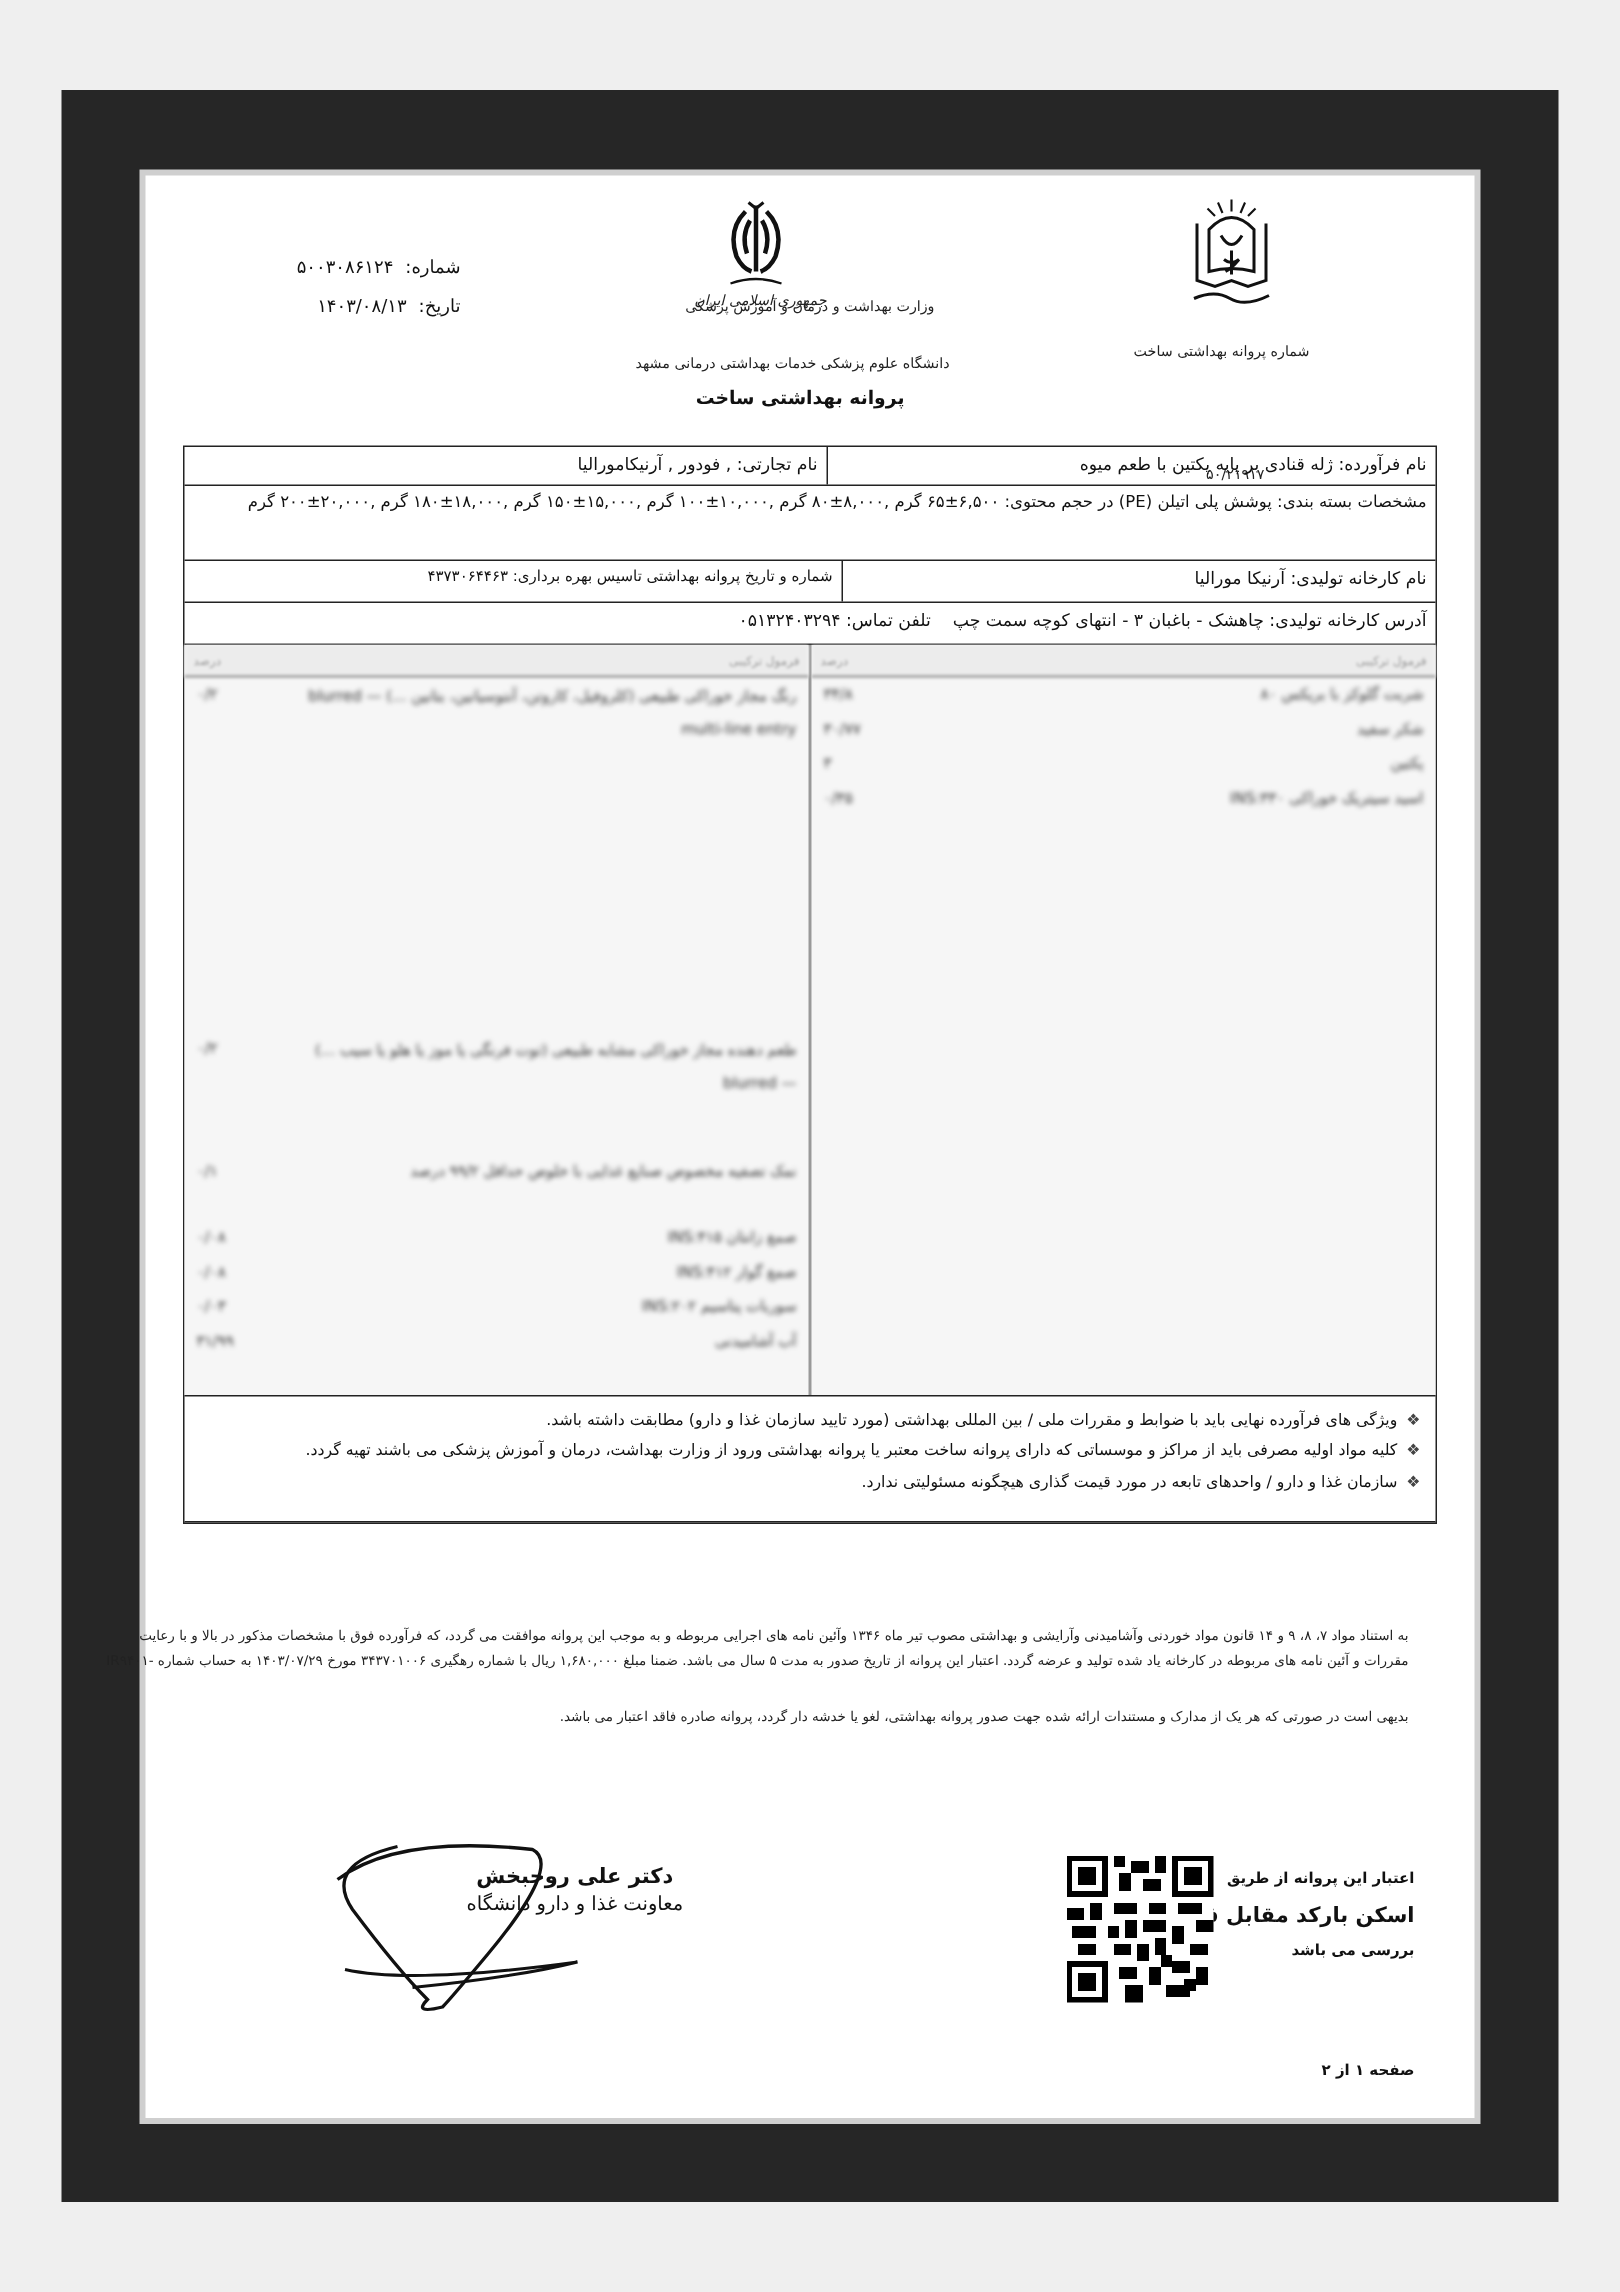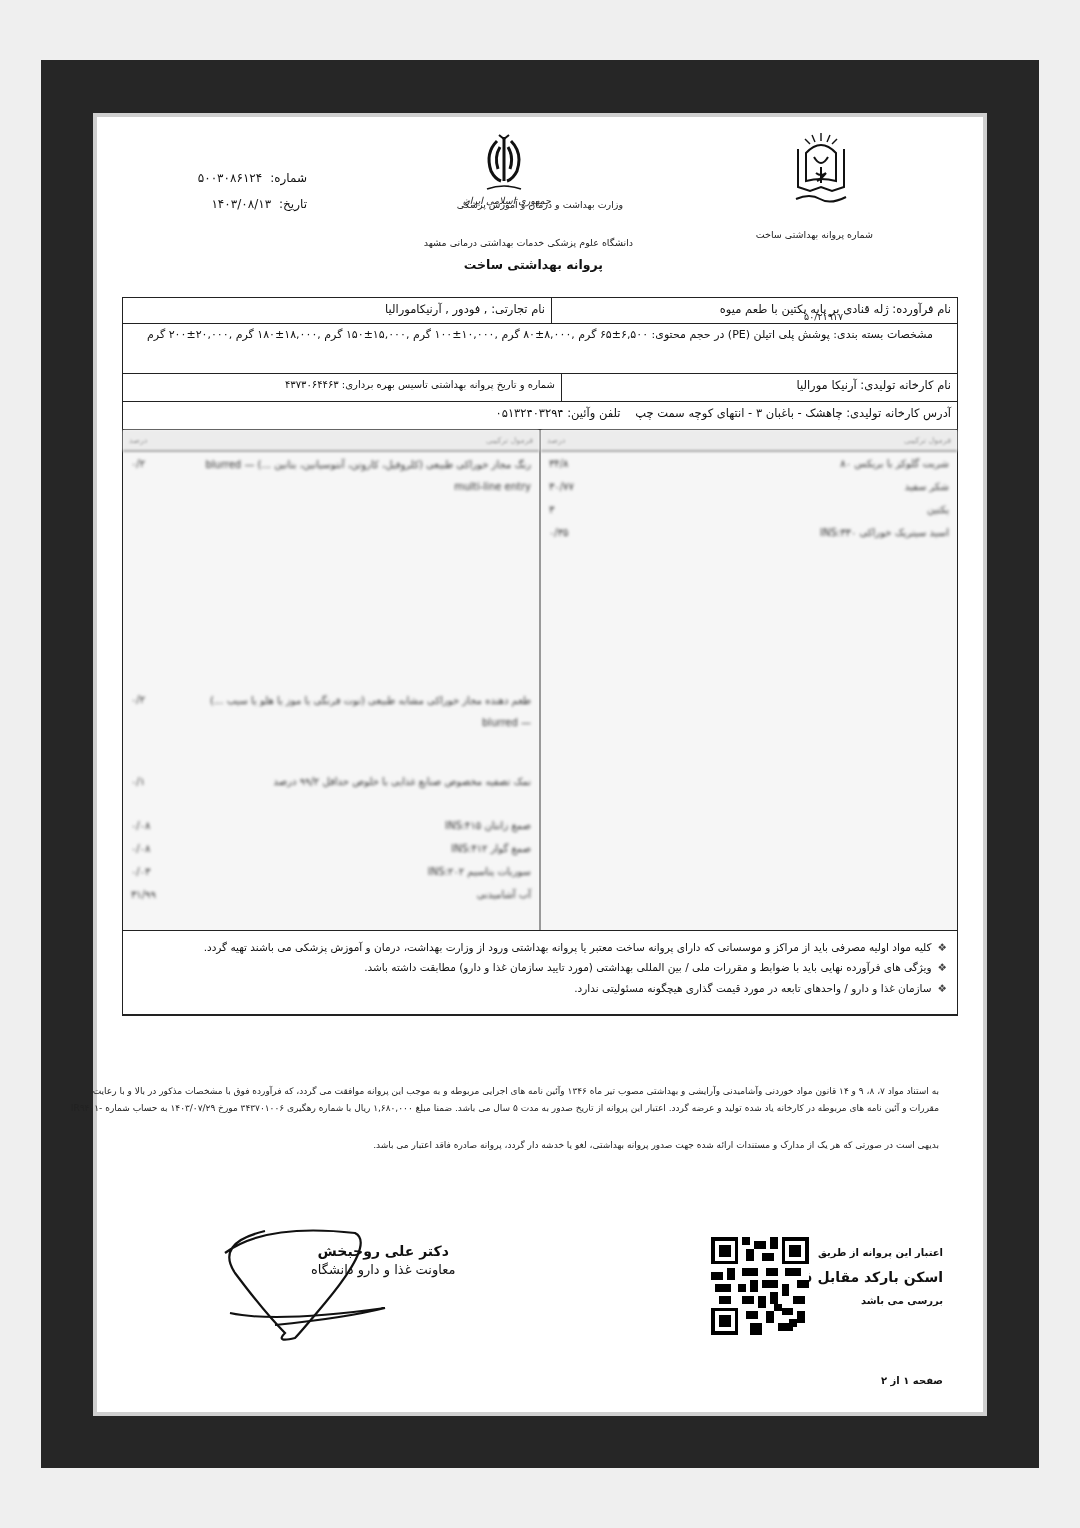--- a/index.html
+++ b/index.html
@@ -100,32 +100,32 @@
     </div>
   </div>
 
   <div class="tbl">
     <div class="row" style="height:26px;">
       <div class="cell" style="width:405px;">نام فرآورده: ژله قنادی بر پایه پکتین با طعم میوه</div>
       <div class="cell" style="flex:1;">نام تجارتی: , فودور , آرنیکامورالیا</div>
     </div>
     <div class="row" style="height:50px;">
       <div class="cell" style="flex:1; padding-top:4px;">
-        <div class="t" style="font-size:11px;text-align:center;">مشخصات بسته بندی:  پوشش پلی اتیلن (PE) در حجم محتوی: ۶,۵۰۰±۶۵ گرم ,۸,۰۰۰±۸۰ گرم ,۱۰,۰۰۰±۱۰۰ گرم ,۱۵,۰۰۰±۱۵۰ گرم ,۱۸,۰۰۰±۱۸۰ گرم ,۲۰,۰۰۰±۲۰۰ گرم</div>
+        <div class="t" style="font-size:11px;">مشخصات بسته بندی:  پوشش پلی اتیلن (PE) در حجم محتوی: ۶,۵۰۰±۶۵ گرم ,۸,۰۰۰±۸۰ گرم ,۱۰,۰۰۰±۱۰۰ گرم ,۱۵,۰۰۰±۱۵۰ گرم ,۱۸,۰۰۰±۱۸۰ گرم ,۲۰,۰۰۰±۲۰۰ گرم</div>
       </div>
     </div>
     <div class="row" style="height:28px;">
       <div class="cell" style="width:395px;">نام کارخانه تولیدی: آرنیکا مورالیا</div>
       <div class="cell" style="flex:1; font-size:10px;">شماره و تاریخ پروانه بهداشتی تاسیس بهره برداری: ۴۳۷۳۰۶۴۴۶۳</div>
     </div>
     <div class="row" style="height:28px;">
       <div class="cell" style="flex:1;">
         <span>آدرس کارخانه تولیدی: چاهشک - باغبان ۳ - انتهای کوچه سمت چپ</span>
         &nbsp;&nbsp;
-        <span>تلفن وآئین:</span>
+        <span>تلفن تماس:</span>
         <span>۰۵۱۳۲۴۰۳۲۹۴</span>
       </div>
     </div>
 
     <div class="formula">
       <div class="fcol">
         <div class="fhead">
           <span>فرمول ترکیبی</span>
           <span>درصد</span>
         </div>
@@ -176,22 +176,22 @@
             <span>۰/۰۳</span>
           </div>
         <div class="frow">
             <span class="fname">آب آشامیدنی</span>
             <span>۳۱/۹۹</span>
           </div>
       </div>
     </div>
 
     <div class="notes">
+      <div class="t"><span class="bullet">❖</span><span>ویژگی های فرآورده نهایی باید با  ضوابط و مقررات ملی / بین المللی بهداشتی (مورد تایید سازمان غذا و دارو) مطابقت داشته باشد.</span></div>
       <div class="t"><span class="bullet">❖</span><span>کلیه مواد اولیه مصرفی باید از مراکز و موسساتی که دارای پروانه ساخت معتبر یا پروانه بهداشتی ورود از وزارت بهداشت، درمان و آموزش پزشکی می باشند تهیه گردد.</span></div>
-      <div class="t"><span class="bullet">❖</span><span>ویژگی های فرآورده نهایی باید با  ضوابط و مقررات ملی / بین المللی بهداشتی (مورد تایید سازمان غذا و دارو) مطابقت داشته باشد.</span></div>
       <div class="t"><span class="bullet">❖</span><span>سازمان غذا و دارو / واحدهای تابعه در مورد قیمت گذاری هیچگونه مسئولیتی ندارد.</span></div>
     </div>
   </div>
 
   <div class="abs" style="right:44px; top:966px; width:820px;">
     <div class="para t">به استناد مواد ۷، ۸، ۹ و ۱۴ قانون مواد خوردنی وآشامیدنی وآرایشی و بهداشتی مصوب تیر ماه ۱۳۴۶ وآئین نامه های اجرایی مربوطه و به موجب این پروانه موافقت می گردد، که فرآورده فوق با مشخصات مذکور در بالا و با رعایت</div>
     <div class="para t">مقررات و آئین نامه های مربوطه در کارخانه یاد شده تولید و عرضه گردد. اعتبار این پروانه از تاریخ صدور به مدت ۵ سال می باشد. ضمنا مبلغ ۱,۶۸۰,۰۰۰ ریال با شماره رهگیری ۳۴۳۷۰۱۰۰۶ مورخ  ۱۴۰۳/۰۷/۲۹ به حساب شماره -IR۹۴۰۱</div>
     <div class="para t" style="margin-top:20px;">بدیهی است در صورتی که هر یک از مدارک و مستندات ارائه شده جهت صدور پروانه بهداشتی، لغو یا خدشه دار گردد، پروانه صادره فاقد اعتبار می باشد.</div>
   </div>
 

